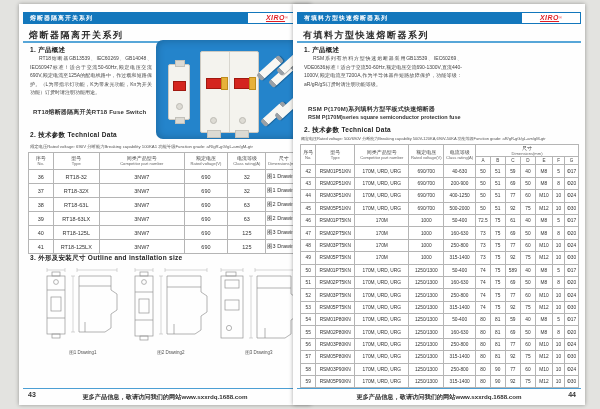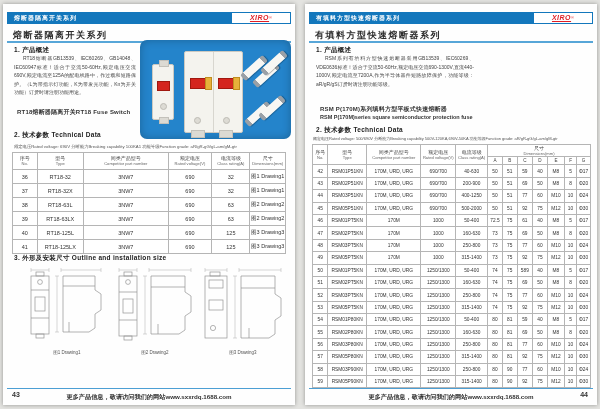--- a/index.html
+++ b/index.html
@@ -1,21 +1,21 @@
 <!DOCTYPE html>
 <html><head>
 <meta charset="utf-8">
 <style>
   html,body{margin:0;padding:0}
   body{width:600px;height:409px;overflow:hidden;background:#e3e3e0;position:relative;
        font-family:"Liberation Sans","DejaVu Sans",sans-serif;}
   .page{position:absolute;top:4px;width:292px;height:401px;background:#fefefe;
         box-shadow:0 0 4px rgba(0,0,0,.35);}
-  #lp{left:3px}
-  #rp{left:305px}
+  #lp{left:19px}
+  #rp{left:293px}
 
   
   .topbar{position:absolute;top:8px;left:4px;right:4px;height:12px;background:#1377bc}
   .topbar-title{font-size:6px;color:#fff;font-weight:700;line-height:12px;padding-left:7px;letter-spacing:1px}
   .logo-box{position:absolute;right:1px;top:1px;width:58px;height:10px;background:#fff;
             display:flex;align-items:center;justify-content:center}
   .logo-text{font-size:7px;font-weight:800;font-style:italic;color:#e01d24;
              text-decoration:underline;letter-spacing:.5px;line-height:10px}
   .logo-reg{font-size:4px;color:#e01d24;vertical-align:super;line-height:10px}
 

